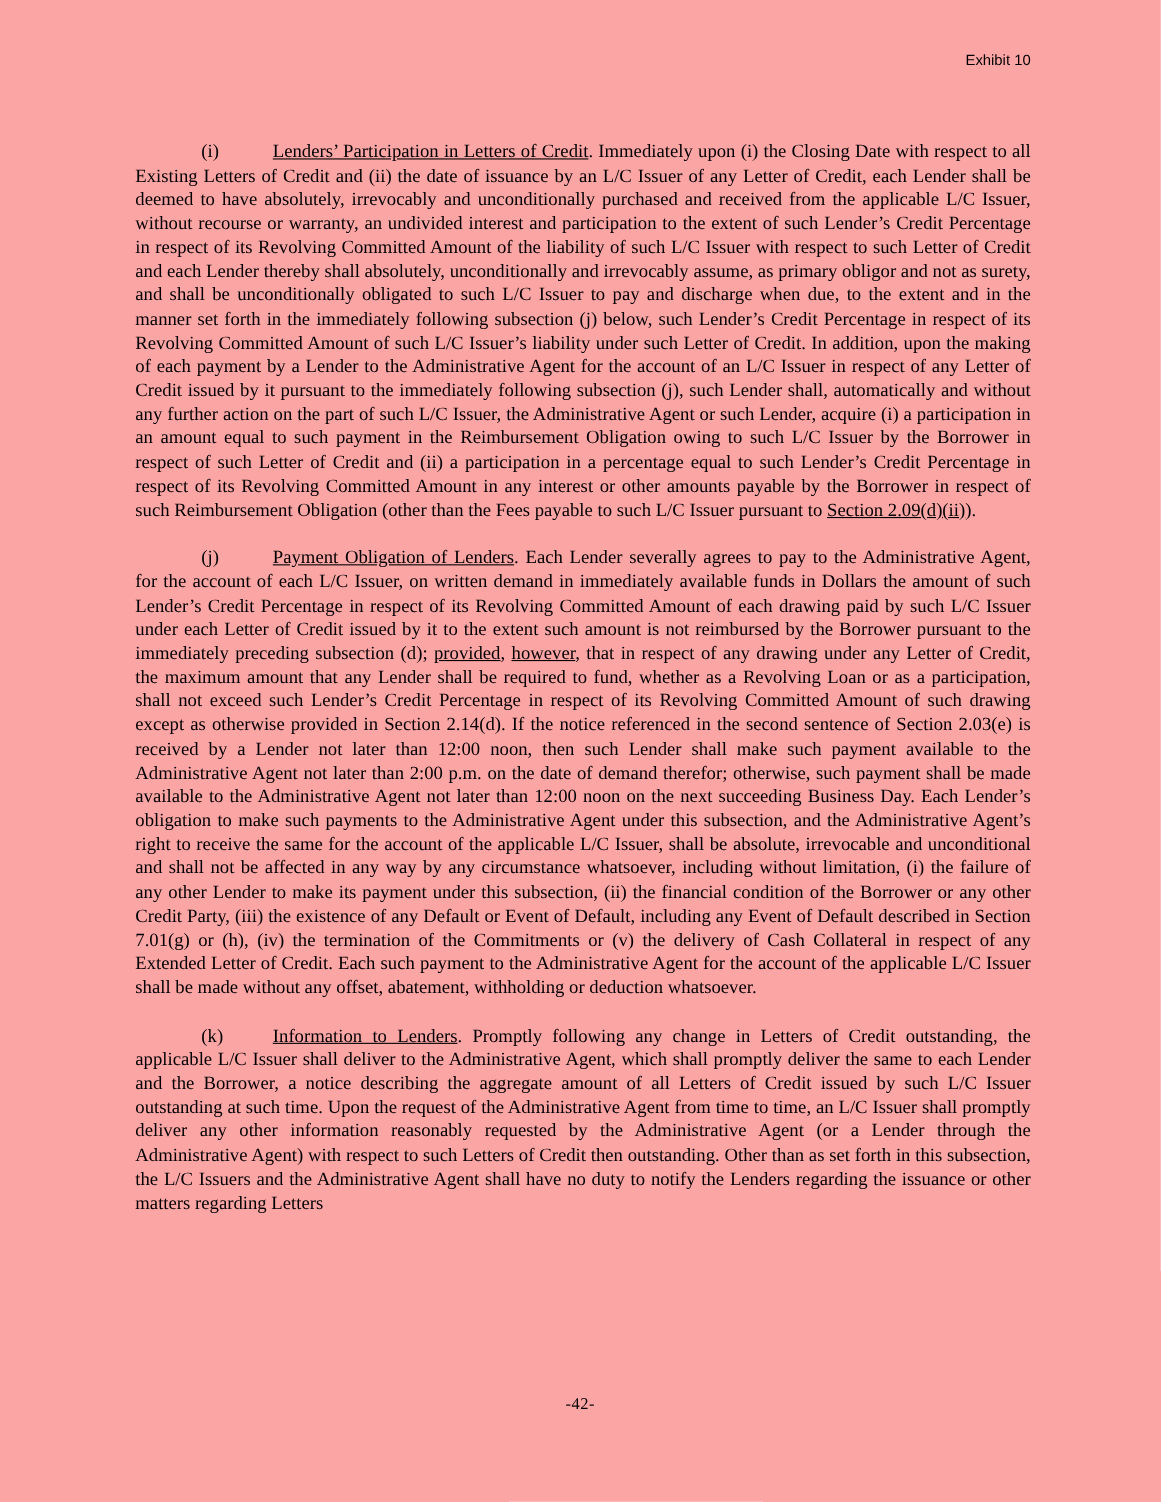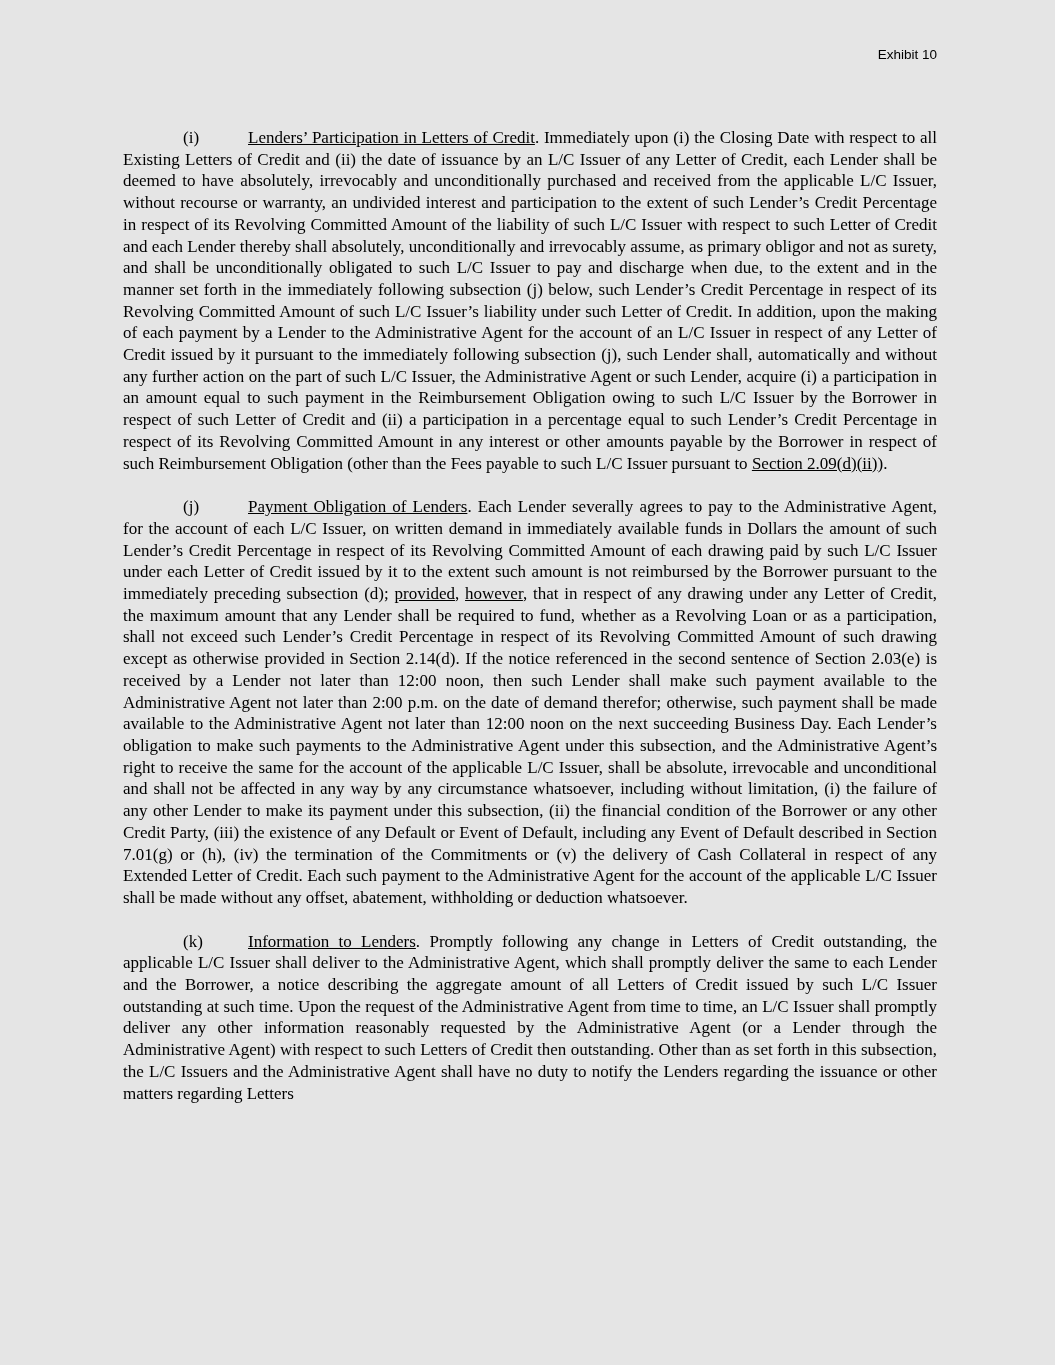--- a/index.html
+++ b/index.html
@@ -1,21 +1,21 @@
 <!DOCTYPE html>
 <html><head>
 <meta charset="utf-8">
 <style>
   html, body { margin: 0; padding: 0; }
   body { background: #ffffff; }
   .page {
     position: relative;
     width: 1055px;
     height: 1365px;
-    background: #e5e5e5;
+    background: #fca5a5;
     color: #000000;
     font-family: "Liberation Serif", serif;
     font-size: 17px;
     line-height: 21.7px;
     overflow: hidden;
   }
   .header-right {
     position: absolute;
     top: 47px;
     right: 118px;
@@ -63,14 +63,15 @@
   <div class="content">
 
     <p class="para"><span class="plabel">(i)</span><span><span class="u">Lenders’ Participation in Letters of Credit</span><span>. Immediately upon (i) the Closing Date with respect to all Existing Letters of Credit and (ii) the date of issuance by an L/C Issuer of any Letter of Credit, each Lender shall be deemed to have absolutely, irrevocably and unconditionally purchased and received from the applicable L/C Issuer, without recourse or warranty, an undivided interest and participation to the extent of such Lender’s Credit Percentage in respect of its Revolving Committed Amount of the liability of such L/C Issuer with respect to such Letter of Credit and each Lender thereby shall absolutely, unconditionally and irrevocably assume, as primary obligor and not as surety, and shall be unconditionally obligated to such L/C Issuer to pay and discharge when due, to the extent and in the manner set forth in the immediately following subsection (j) below, such Lender’s Credit Percentage in respect of its Revolving Committed Amount of such L/C Issuer’s liability under such Letter of Credit. In addition, upon the making of each payment by a Lender to the Administrative Agent for the account of an L/C Issuer in respect of any Letter of Credit issued by it pursuant to the immediately following subsection (j), such Lender shall, automatically and without any further action on the part of such L/C Issuer, the Administrative Agent or such Lender, acquire (i) a participation in an amount equal to such payment in the Reimbursement Obligation owing to such L/C Issuer by the Borrower in respect of such Letter of Credit and (ii) a participation in a percentage equal to such Lender’s Credit Percentage in respect of its Revolving Committed Amount in any interest or other amounts payable by the Borrower in respect of such Reimbursement Obligation (other than the Fees payable to such L/C Issuer pursuant to </span><span class="u">Section 2.09(d)(ii)</span><span>).</span></span></p>
 
     <p class="para"><span class="plabel">(j)</span><span><span class="u">Payment Obligation of Lenders</span><span>. Each Lender severally agrees to pay to the Administrative Agent, for the account of each L/C Issuer, on written demand in immediately available funds in Dollars the amount of such Lender’s Credit Percentage in respect of its Revolving Committed Amount of each drawing paid by such L/C Issuer under each Letter of Credit issued by it to the extent such amount is not reimbursed by the Borrower pursuant to the immediately preceding subsection (d); </span><span class="u">provided</span><span>, </span><span class="u">however</span><span>, that in respect of any drawing under any Letter of Credit, the maximum amount that any Lender shall be required to fund, whether as a Revolving Loan or as a participation, shall not exceed such Lender’s Credit Percentage in respect of its Revolving Committed Amount of such drawing except as otherwise provided in Section 2.14(d). If the notice referenced in the second sentence of Section 2.03(e) is received by a Lender not later than 12:00 noon, then such Lender shall make such payment available to the Administrative Agent not later than 2:00 p.m. on the date of demand therefor; otherwise, such payment shall be made available to the Administrative Agent not later than 12:00 noon on the next succeeding Business Day. Each Lender’s obligation to make such payments to the Administrative Agent under this subsection, and the Administrative Agent’s right to receive the same for the account of the applicable L/C Issuer, shall be absolute, irrevocable and unconditional and shall not be affected in any way by any circumstance whatsoever, including without limitation, (i) the failure of any other Lender to make its payment under this subsection, (ii) the financial condition of the Borrower or any other Credit Party, (iii) the existence of any Default or Event of Default, including any Event of Default described in Section 7.01(g) or (h), (iv) the termination of the Commitments or (v) the delivery of Cash Collateral in respect of any Extended Letter of Credit. Each such payment to the Administrative Agent for the account of the applicable L/C Issuer shall be made without any offset, abatement, withholding or deduction whatsoever.</span></span></p>
 
     <p class="para"><span class="plabel">(k)</span><span><span class="u">Information to Lenders</span><span>. Promptly following any change in Letters of Credit outstanding, the applicable L/C Issuer shall deliver to the Administrative Agent, which shall promptly deliver the same to each Lender and the Borrower, a notice describing the aggregate amount of all Letters of Credit issued by such L/C Issuer outstanding at such time. Upon the request of the Administrative Agent from time to time, an L/C Issuer shall promptly deliver any other information reasonably requested by the Administrative Agent (or a Lender through the Administrative Agent) with respect to such Letters of Credit then outstanding. Other than as set forth in this subsection, the L/C Issuers and the Administrative Agent shall have no duty to notify the Lenders regarding the issuance or other matters regarding Letters</span></span></p>
 
   </div>
 
+  <div class="footer">-42-</div>
 
 </div>
 
 </body></html>

